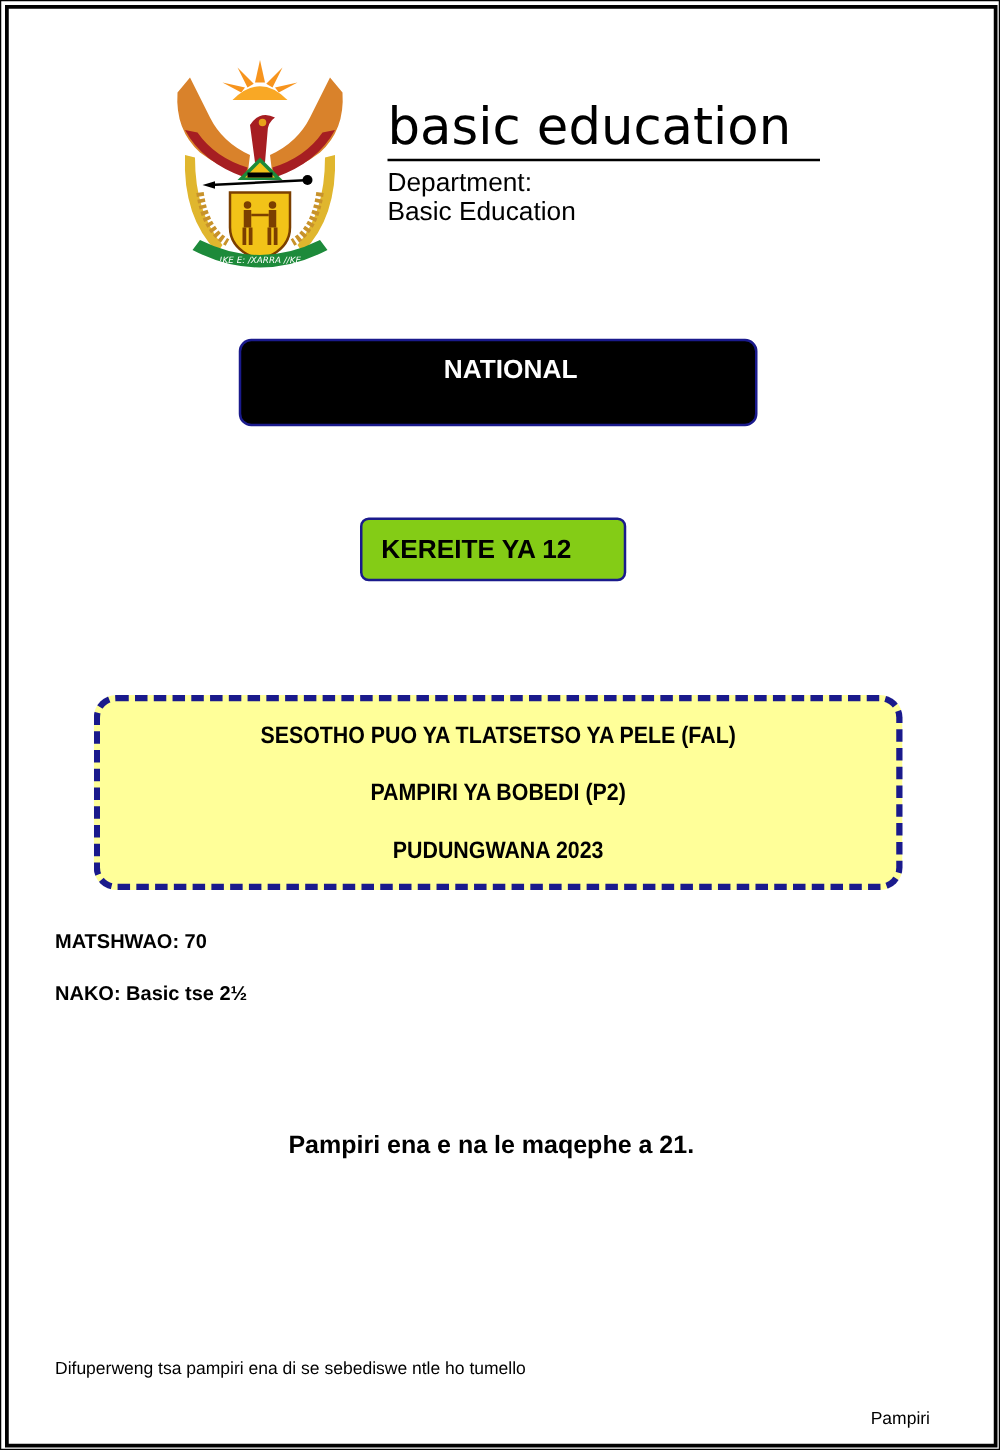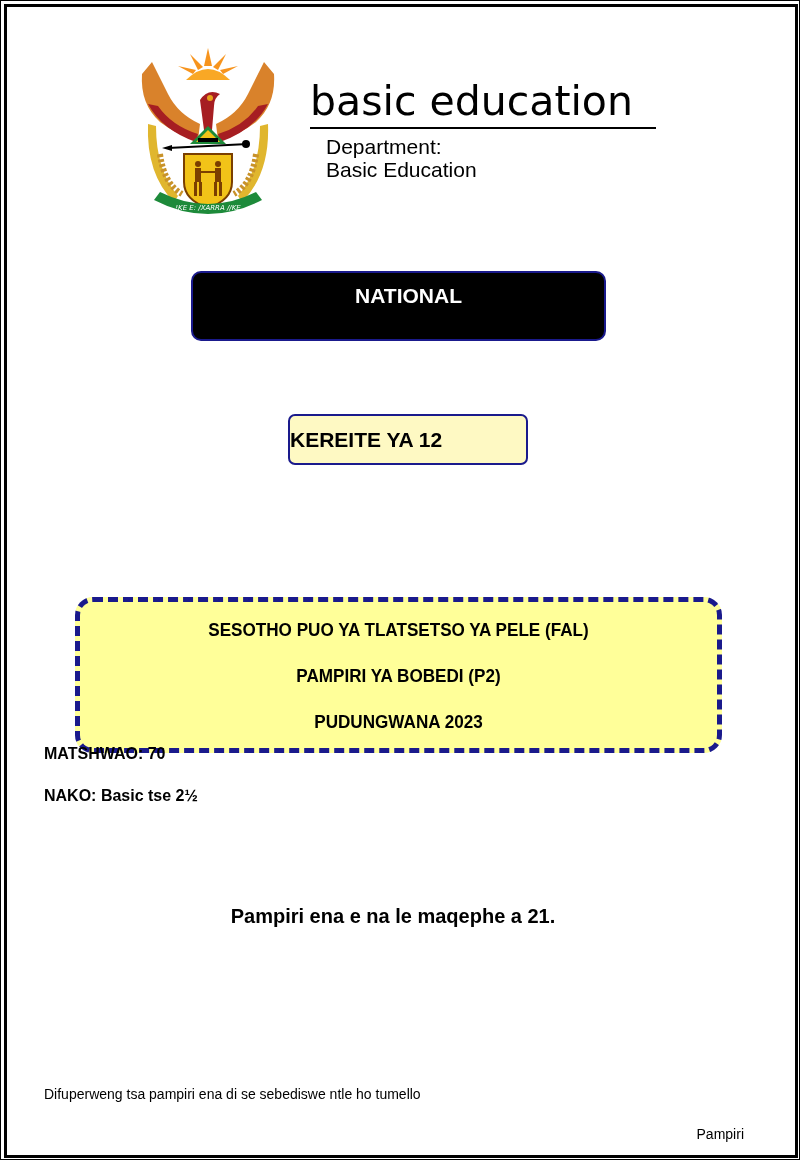--- a/index.html
+++ b/index.html
@@ -5,29 +5,29 @@
   html, body { margin: 0; padding: 0; background: #ffffff; }
   body { width: 800px; height: 1160px; position: relative; overflow: hidden; font-family: "Liberation Sans", sans-serif; color: #000; }
   .border-outer { position: absolute; left: 0; top: 0; width: 798px; height: 1158px; border: 1px solid #000; }
   .border-inner { position: absolute; left: 4px; top: 4px; width: 788px; height: 1148px; border: 3px solid #000; }
 
   .emblem { position: absolute; left: 138px; top: 44px; width: 140px; height: 174px; }
 
   .brand { position: absolute; left: 310px; top: 76px; width: 346px; }
   .brand-title { font-family: "DejaVu Sans", sans-serif; font-size: 41px; line-height: 50px; letter-spacing: 0px; white-space: nowrap; font-weight: normal; }
   .brand-rule { height: 2px; background: #000; margin-top: 1px; width: 346px; }
-  .dept-line { font-size: 21px; line-height: 23px; white-space: nowrap; margin-left: 16px; }
+  .dept-line { font-size: 21px; line-height: 23px; white-space: nowrap; }
   .dept-line.first { margin-top: 6px; }
   .dept-country { font-size: 21px; font-weight: bold; line-height: 25px; white-space: nowrap; }
 
   .nsc-box { position: absolute; left: 191px; top: 271px; width: 415px; height: 70px; background: #000; border: 2px solid #1a1a8c; border-radius: 10px; box-sizing: border-box; color: #fff; text-align: center; font-weight: bold; font-size: 21px; line-height: 26px; padding-top: 10px; padding-left: 20px; }
 
-  .grade-box { position: absolute; left: 288px; top: 414px; width: 240px; height: 51px; background: #fef9c3; border: 2px solid #1a1a8c; border-radius: 7px; box-sizing: border-box; font-weight: bold; font-size: 21px; line-height: 47px; }
+  .grade-box { position: absolute; left: 288px; top: 414px; width: 213px; height: 51px; background: #84cc16; border: 2px solid #1a1a8c; border-radius: 7px; box-sizing: border-box; font-weight: bold; font-size: 21px; line-height: 47px; padding-left: 15px; }
 
-  .subject-box { position: absolute; left: 75px; top: 556px; width: 647px; height: 156px; background: #ffff99; border-radius: 18px; box-sizing: border-box; border: 5px dashed #1a1a8c; text-align: center; font-weight: bold; font-size: 19px; margin-top: 41px; }
+  .subject-box { position: absolute; left: 75px; top: 556px; width: 647px; height: 156px; background: #ffff99; border-radius: 18px; box-sizing: border-box; border: 5px dashed #1a1a8c; text-align: center; font-weight: bold; font-size: 19px; }
   .subject-line { position: absolute; left: 0; right: 0; transform: scaleX(0.9); }
   .subject-line.l1 { top: 17px; }
   .subject-line.l2 { top: 63px; }
   .subject-line.l3 { top: 109px; }
 
   .meta { position: absolute; left: 44px; font-weight: bold; font-size: 16px; }
   .meta.marks { top: 745px; }
   .meta.time { top: 787px; }
 
   .pages-note { position: absolute; left: 0; width: 786px; top: 905px; text-align: center; font-weight: bold; font-size: 20px; }

